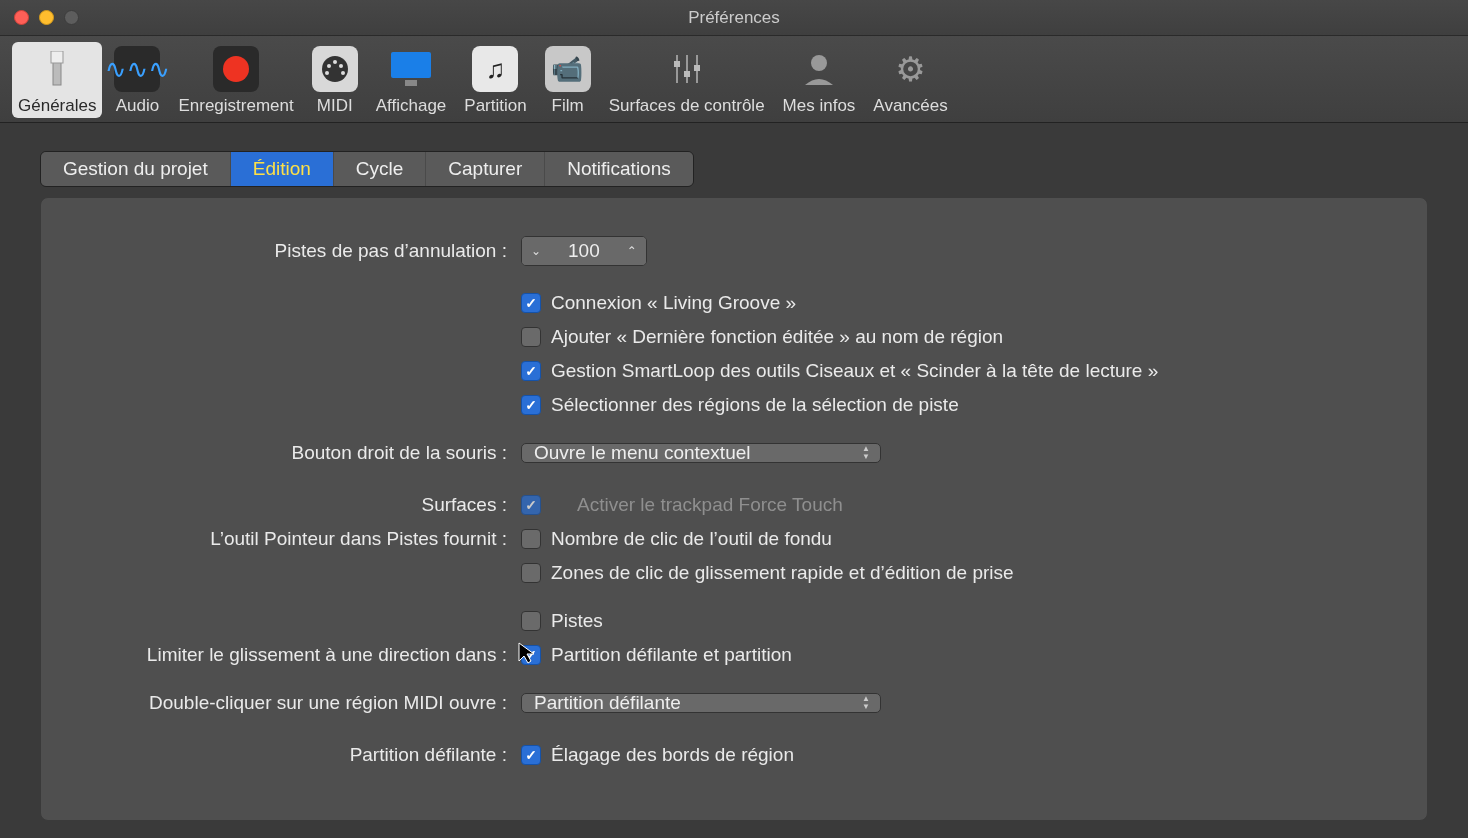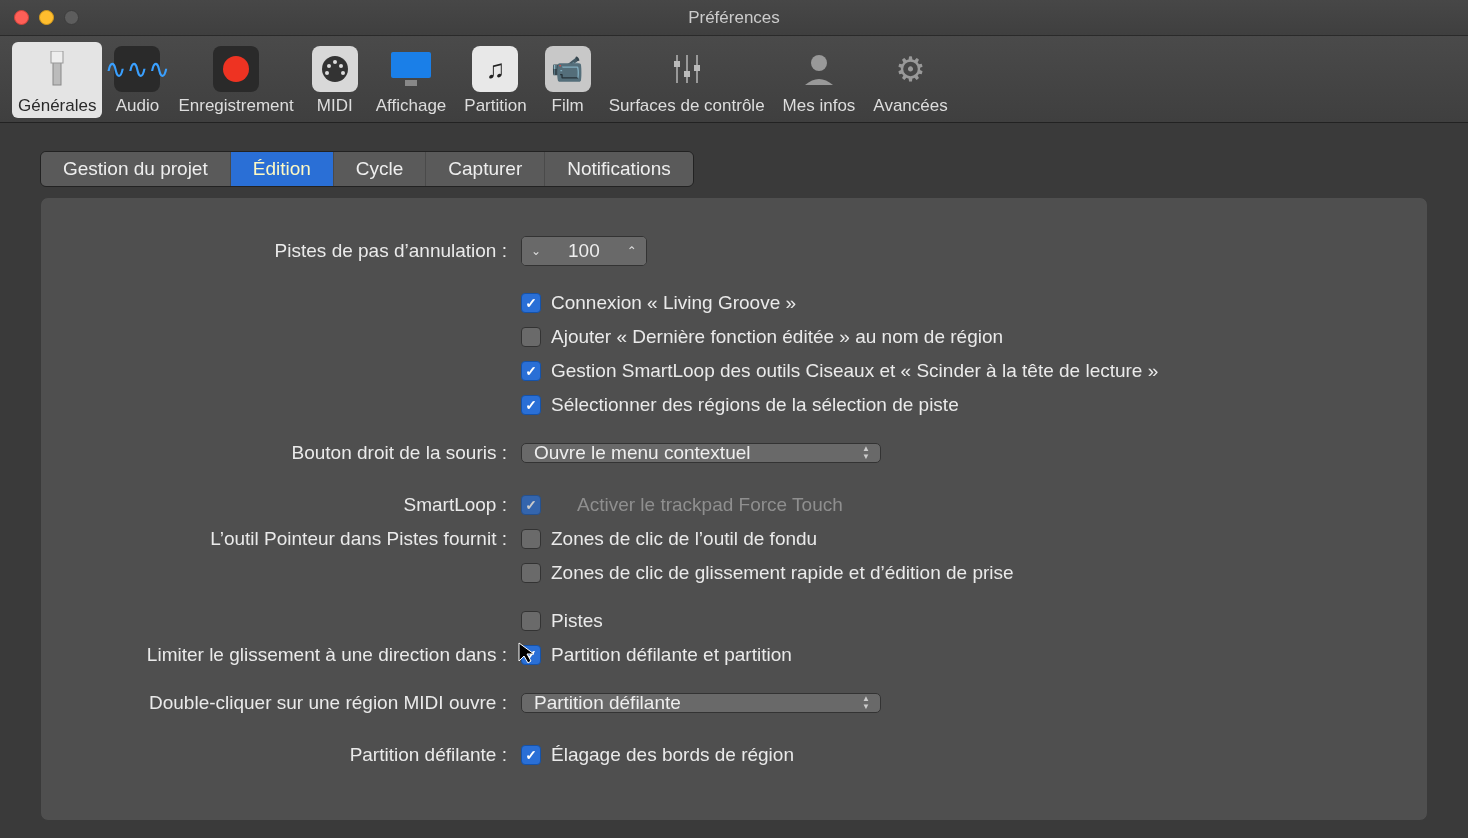--- a/index.html
+++ b/index.html
@@ -88,21 +88,21 @@
   }
   .seg {
     padding: 6px 22px;
     background: #5a5a5a;
     color: #eee;
     font-size: 19px;
     border-right: 1px solid #4a4a4a;
     cursor: pointer;
   }
   .seg:last-child { border-right: none; }
-  .seg.active { background: #2a6fd6; color: #fef9c3; }
+  .seg.active { background: #2a6fd6; color: #fde047; }
   .panel {
     background: #4f4f4f;
     border: 1px solid #3a3a3a;
     border-radius: 8px;
     padding: 38px 60px 46px 60px;
     margin-top: 8px;
   }
   .row {
     display: flex;
     align-items: center;
@@ -348,32 +348,32 @@
           <div class="select">
             <span>Ouvre le menu contextuel</span>
             <span class="chevrons">▲<br>▼</span>
           </div>
         </div>
       </div>
 
       <div class="spacer"></div>
 
       <div class="row tight">
-        <div class="label-col">SmartLoop :</div>
+        <div class="label-col">Surfaces :</div>
         <div class="ctrl-col disabled">
           <div class="checkbox checked disabled"></div>
           <span>Activer le trackpad Force Touch</span>
         </div>
       </div>
 
       <div class="row tight">
         <div class="label-col">L’outil Pointeur dans Pistes fournit :</div>
         <div class="ctrl-col">
           <div class="checkbox"></div>
-          <span>Zones de clic de l’outil de fondu</span>
+          <span>Nombre de clic de l’outil de fondu</span>
         </div>
       </div>
       <div class="row tight">
         <div class="label-col"></div>
         <div class="ctrl-col">
           <div class="checkbox"></div>
           <span>Zones de clic de glissement rapide et d’édition de prise</span>
         </div>
       </div>
 

